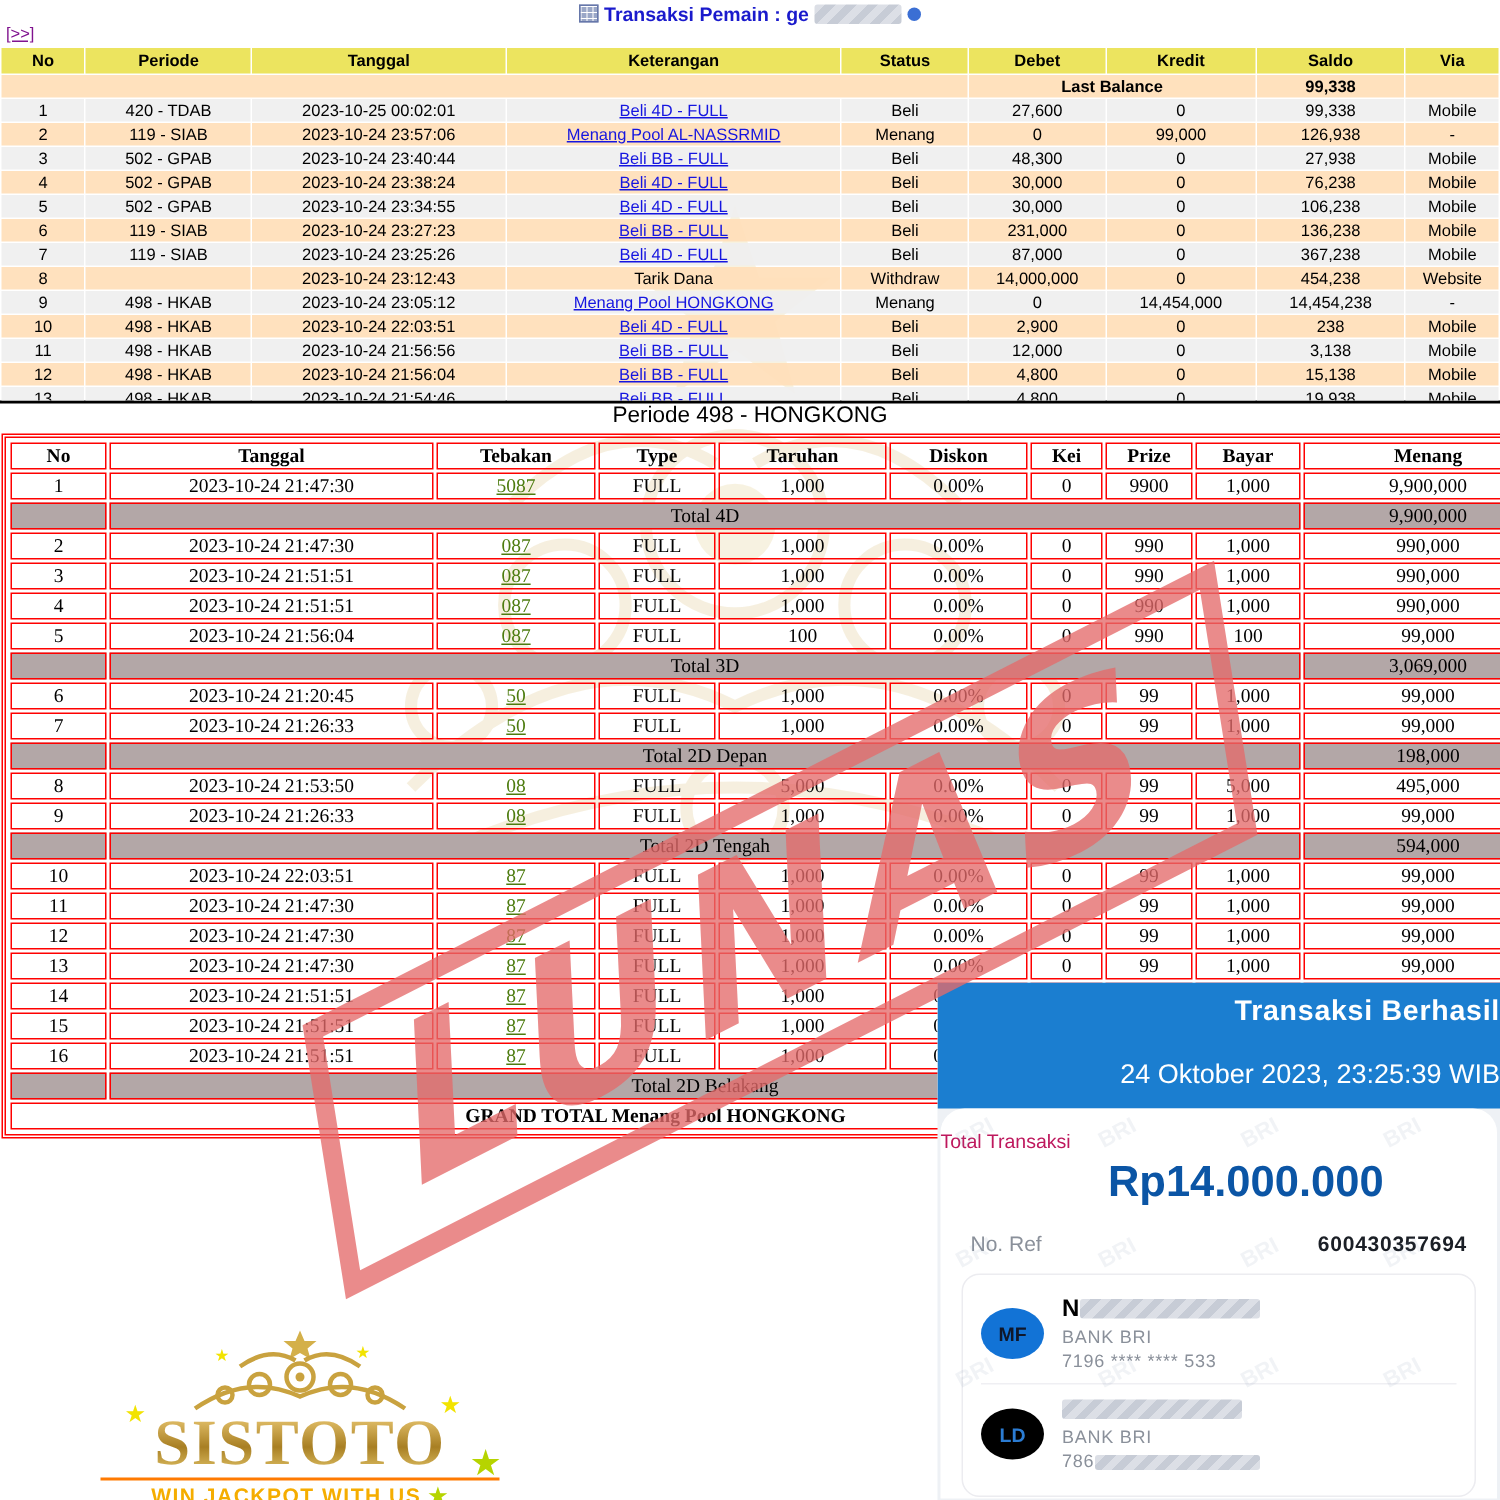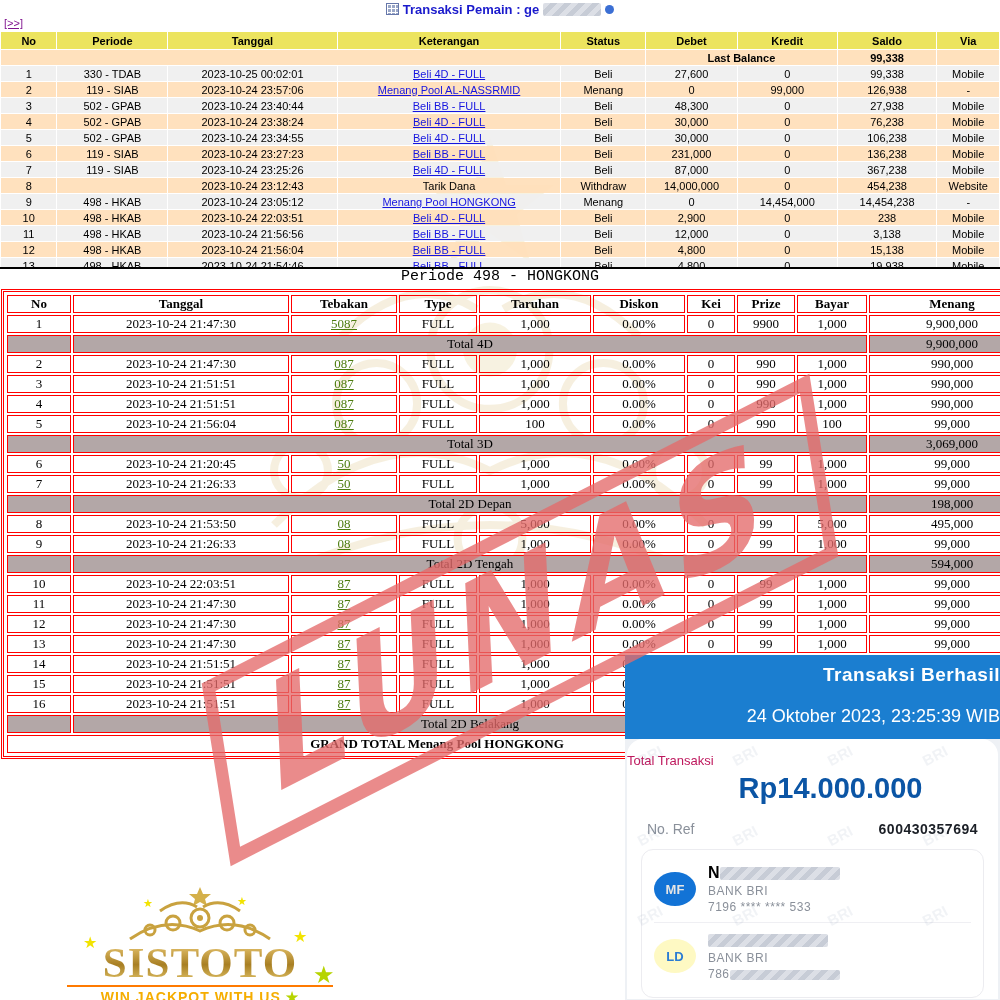--- a/index.html
+++ b/index.html
@@ -23,21 +23,21 @@
   table.tx td{height:15px;padding:0;text-align:center;color:#000;overflow:hidden;white-space:nowrap;}
   table.tx .col-no{width:55px}.tx .col-periode{width:109px}.tx .col-tanggal{width:167px}.tx .col-ket{width:221px}
   .tx .col-status{width:83px}.tx .col-debet{width:90px}.tx .col-kredit{width:98px}.tx .col-saldo{width:98px}.tx .col-via{width:61px}
   #tx-body tr:nth-child(odd) td{background:rgba(239,239,239,.93);}
   #tx-body tr:nth-child(even) td{background:rgba(255,223,185,.93);}
   tr.balance-row td{background:rgba(255,223,185,.95);font-weight:bold;}
   td.c-status{color:#ff2a2a;}
   td.c-kredit,td.c-saldo{color:#0000e0;}
   table.tx a{color:#1515e0;text-decoration:underline;cursor:pointer;}
   
-  #periode-title{position:absolute;top:268px;left:0;width:100%;text-align:center;font-family:Liberation Mono, monospace;font-size:15px;color:#000;z-index:2;}
+  #periode-title{position:absolute;top:268px;left:0;width:100%;text-align:center;font-family:Liberation Sans, sans-serif;font-size:15px;color:#000;z-index:2;}
   
   #bets-wrap{position:absolute;top:289px;left:1px;width:994px;border:3px double #f00;padding:1px;z-index:2;background:transparent;}
   table.bets{border-collapse:separate;border-spacing:2px;width:100%;table-layout:fixed;font-family:"Liberation Serif",serif;font-size:13px;}
   table.bets th,table.bets td{border:1px solid #f00;height:13px;padding:0 2px;text-align:center;overflow:hidden;white-space:nowrap;background:transparent;}
   table.bets th{font-weight:bold;}
   .bets .b-no{width:58px}.bets .b-tanggal{width:210px}.bets .b-tebakan{width:100px}.bets .b-type{width:72px}
   .bets .b-taruhan{width:106px}.bets .b-diskon{width:86px}.bets .b-kei{width:42px}.bets .b-prize{width:52px}
   .bets .b-bayar{width:64px}.bets .b-menang{width:160px}
   table.bets a{color:#4d7c0f;text-decoration:underline;cursor:pointer;}
   tr.total-row td{background:#b3a7a7;}
@@ -58,22 +58,22 @@
   #receipt .r-total-lbl{text-align:left;color:#be185d;font-size:13px;}
   #receipt .r-amount{text-align:center;color:#0b55a5;font-size:29px;font-weight:bold;margin-top:4px;padding-left:36px;}
   #receipt .r-ref{display:flex;justify-content:space-between;padding:0 20px;margin-top:16px;font-size:14px;}
   #receipt .r-ref .lbl{color:#8a909a;}
   #receipt .r-ref .val{color:#1b1f26;font-weight:bold;letter-spacing:.5px;}
   #receipt .r-inner{border:1px solid #ececf0;border-radius:12px;margin:12px 14px 0 14px;padding:8px 12px;}
   #receipt .sec-lbl{font-size:14px;font-weight:bold;color:#2c3340;}
   #receipt .acct{display:flex;align-items:center;margin:6px 0 8px 0;}
   #receipt .avatar{width:42px;height:34px;border-radius:50%;display:flex;align-items:center;justify-content:center;
       font-size:13px;font-weight:bold;margin-right:12px;}
-  #receipt .av-mf{background:#1273d6;color:#e5e5e5;text-align:center;}
-  #receipt .av-ld{background:#fef9c3;color:#2b7cd3;}
+  #receipt .av-mf{background:#1273d6;color:#0f172a;text-align:center;}
+  #receipt .av-ld{background:#000000;color:#2b7cd3;}
   #receipt .acct .lines{flex:1;}
   #receipt .acct .bank{color:#8a909a;font-size:12px;margin-top:2px;letter-spacing:.5px;}
   #receipt .acct .num{color:#8a909a;font-size:12px;margin-top:2px;letter-spacing:.5px;}
   #receipt .divider{border-top:1px solid #efeff3;margin:4px 0 8px 0;}
   
   #logo{position:absolute;left:55px;top:885px;width:290px;height:115px;z-index:10;text-align:center;}
   #logo .wordmark{font-family:"Liberation Serif",serif;font-weight:bold;font-size:43px;letter-spacing:1px;line-height:1;
       color:#b9892f;background:linear-gradient(180deg,#e3c06a 10%,#a87f23 55%,#d9b95e 90%);
       -webkit-background-clip:text;background-clip:text;-webkit-text-fill-color:transparent;}
   #logo .rule{height:2px;background:#ff7a00;margin:1px 12px 2px 12px;}
@@ -127,21 +127,21 @@
       <tr class="balance-row">
         <td colspan="5"></td>
         <td colspan="2">Last Balance</td>
         <td class="c-saldo">99,338</td>
         <td></td>
       </tr>
     </tbody>
     <tbody id="tx-body">
         <tr>
           <td class="c-no">1</td>
-          <td class="c-periode">330 - TDAB</td>
+          <td class="c-periode">420 - TDAB</td>
           <td class="c-tanggal">2023-10-25 00:02:01</td>
           <td class="c-keterangan"><a href="#">Beli 4D - FULL</a></td>
           <td class="c-status">Beli</td>
           <td class="c-debet">27,600</td>
           <td class="c-kredit">0</td>
           <td class="c-saldo">99,338</td>
           <td class="c-via">Mobile</td>
         </tr>
         <tr>
           <td class="c-no">2</td>

